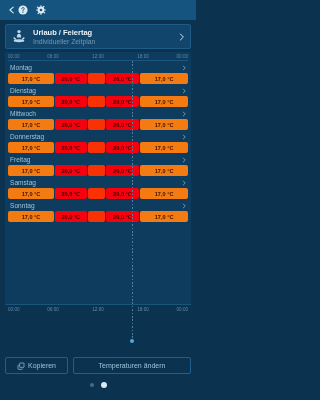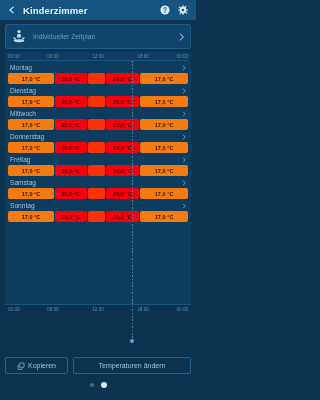--- a/index.html
+++ b/index.html
@@ -172,21 +172,20 @@
 <body>
 
 <div id="app">
 
   <div class="header">
     <div class="hdr-back">
       <svg class="hdr-ic" viewBox="0 0 24 24" fill="none" stroke="#dceaf4" stroke-width="2.6" stroke-linecap="round" stroke-linejoin="round">
         <polyline points="15 5 7 12 15 19"></polyline>
       </svg>
     </div>
-    <div class="hdr-title">Kinderzimmer</div>
     <div class="hdr-icons">
       <div style="display:flex;">
         <svg class="hdr-ic" viewBox="0 0 24 24">
           <circle cx="12" cy="12" r="11" fill="#dceaf4"></circle>
           <path d="M9 9a3 3 0 1 1 3.6 2.94c-.6.15-.85.6-.85 1.2v.6" fill="none" stroke="#15547f" stroke-width="2.2" stroke-linecap="round"></path>
           <circle cx="11.9" cy="17.2" r="1.5" fill="#15547f"></circle>
         </svg>
       </div>
       <div style="display:flex;">
         <svg class="hdr-ic" viewBox="0 0 24 24">
@@ -212,20 +211,21 @@
       <svg class="holiday-ic" viewBox="0 0 32 32">
         <g fill="#bcd6e6">
           <circle cx="16" cy="6.2" r="3.4"></circle>
           <path d="M16 10.4c-2.5 0-4.2 2.1-4.2 4.6v3.2h8.4v-3.2c0-2.5-1.7-4.6-4.2-4.6z"></path>
           <path d="M6.4 17.6c-1 0-1.8.9-1.5 1.8.5 1.6 2.4 2.6 4.3 3.1l1-2.6c-1.2-.4-2.3-1-2.8-1.8-.2-.3-.6-.5-1-.5z"></path>
           <path d="M25.6 17.6c-.4 0-.8.2-1 .5-.5.8-1.6 1.4-2.8 1.8l1 2.6c1.9-.5 3.8-1.5 4.3-3.1.3-.9-.5-1.8-1.5-1.8z"></path>
           <ellipse cx="16" cy="24.6" rx="10.6" ry="2.9"></ellipse>
         </g>
       </svg>
       <div class="holiday-txt">
+        <div class="holiday-title">Urlaub / Feiertag</div>
         <div class="holiday-sub">Individueller Zeitplan</div>
       </div>
       <svg class="chev-r" viewBox="0 0 24 24" fill="none" stroke="#cfe3f0" stroke-width="2.6" stroke-linecap="round" stroke-linejoin="round">
         <polyline points="9 4 17 12 9 20"></polyline>
       </svg>
     </div>
   </div>
 
   <div class="sched">
 

